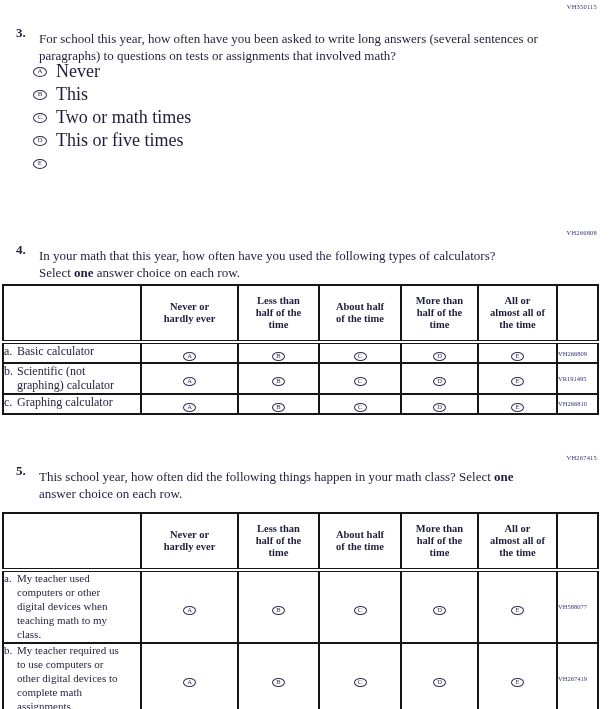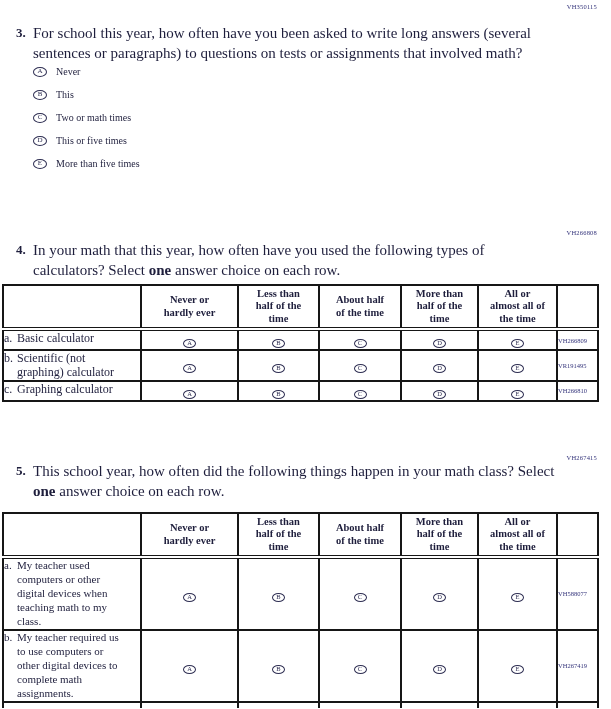--- a/index.html
+++ b/index.html
@@ -7,47 +7,47 @@
     position:relative;width:611px;height:709px;overflow:hidden;background:#ffffff;
     font-family:"Liberation Serif","DejaVu Serif",serif;color:#1e1e3c;
   }
   
   .ref-code{position:absolute;right:14px;font-size:6.5px;color:#33337a;letter-spacing:.2px;}
   .code-q3{top:3px;} .code-q4{top:229px;} .code-q5{top:454px;}
 
   
   .qhead{position:absolute;left:16px;display:flex;}
   .qnum{font-weight:bold;width:17px;flex-shrink:0;font-size:13px;line-height:1.32;}
-  .qtext{margin:0;font-size:15px;line-height:1.32;}
+  .qtext{margin:6px;font-size:13px;line-height:1.32;}
   .q3-head{top:24px;width:552px;}
   .q4-head{top:241px;width:517px;}
   .q5-head{top:462px;width:542px;}
 
   
   .options{position:absolute;top:60px;left:33px;list-style:none;margin:0;padding:0;}
   .options li{display:flex;align-items:center;gap:9px;height:23px;}
-  .opt-label{font-size:10px;text-align:right;}
+  .opt-label{font-size:18px;text-align:right;}
 
   
   .bubble{
     display:inline-flex;align-items:center;justify-content:center;flex-shrink:0;
     width:14px;height:10px;border:1px solid #2e2e52;border-radius:50%;
     box-sizing:border-box;font-size:7px;line-height:1;color:#2e2e52;
   }
   .tbub{width:13px;height:9px;font-size:6.5px;}
 
   
   .grid{position:absolute;left:2px;border-collapse:collapse;table-layout:fixed;width:595px;}
   .q4-grid{top:284px;} .q5-grid{top:512px;}
   .grid th,.grid td{border:2px solid #161616;padding:0;overflow:hidden;}
   .grid thead th{
     font-size:10.5px;font-weight:bold;line-height:1.15;text-align:center;
     vertical-align:middle;white-space:nowrap;border-bottom:4px double #161616;
   }
-  .grid thead tr{height:44px;}
+  .grid thead tr{height:57px;}
   .col-label{width:138px;} .col-c1{width:97px;} .col-c2{width:81px;}
   .col-c3{width:82px;} .col-c4{width:77px;} .col-c5{width:79px;} .col-code{width:41px;}
 
   .lblcell{text-align:left;vertical-align:top;padding:2px;}
   .lblwrap{display:flex;gap:3px;}
   .item{width:10px;flex-shrink:0;}
   .lbltext{white-space:nowrap;font-family:Liberation Serif, serif;}
   .q4-grid .lblcell{font-size:12px;line-height:1.2;}
   .q5-grid .lblcell{font-size:11px;line-height:1.27;}
   .bub{text-align:center;vertical-align:middle;}
@@ -86,21 +86,20 @@
     <li>
       <span class="bubble">C</span>
       <span class="opt-label">Two or math times</span>
     </li>
     <li>
       <span class="bubble">D</span>
       <span class="opt-label">This or five times</span>
     </li>
     <li>
       <span class="bubble">E</span>
-      <span class="opt-label">More than five times</span>
     </li>
   </ul>
 
   <div class="qhead q4-head">
     <span class="qnum">4.</span>
     <p class="qtext"><span>In your math that this year, how often have you used the following types of calculators? Select</span> <b>one</b> <span>answer choice on each row.</span></p>
   </div>
 
   <table class="grid q4-grid">
     <colgroup>

